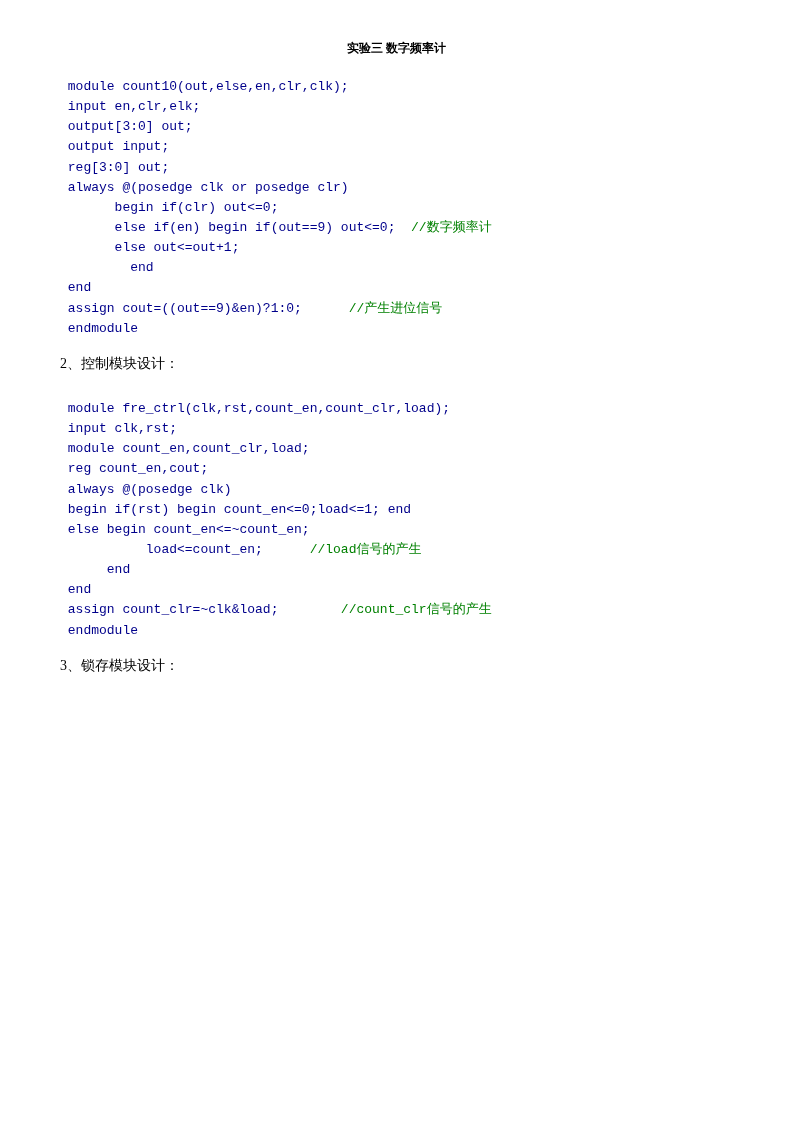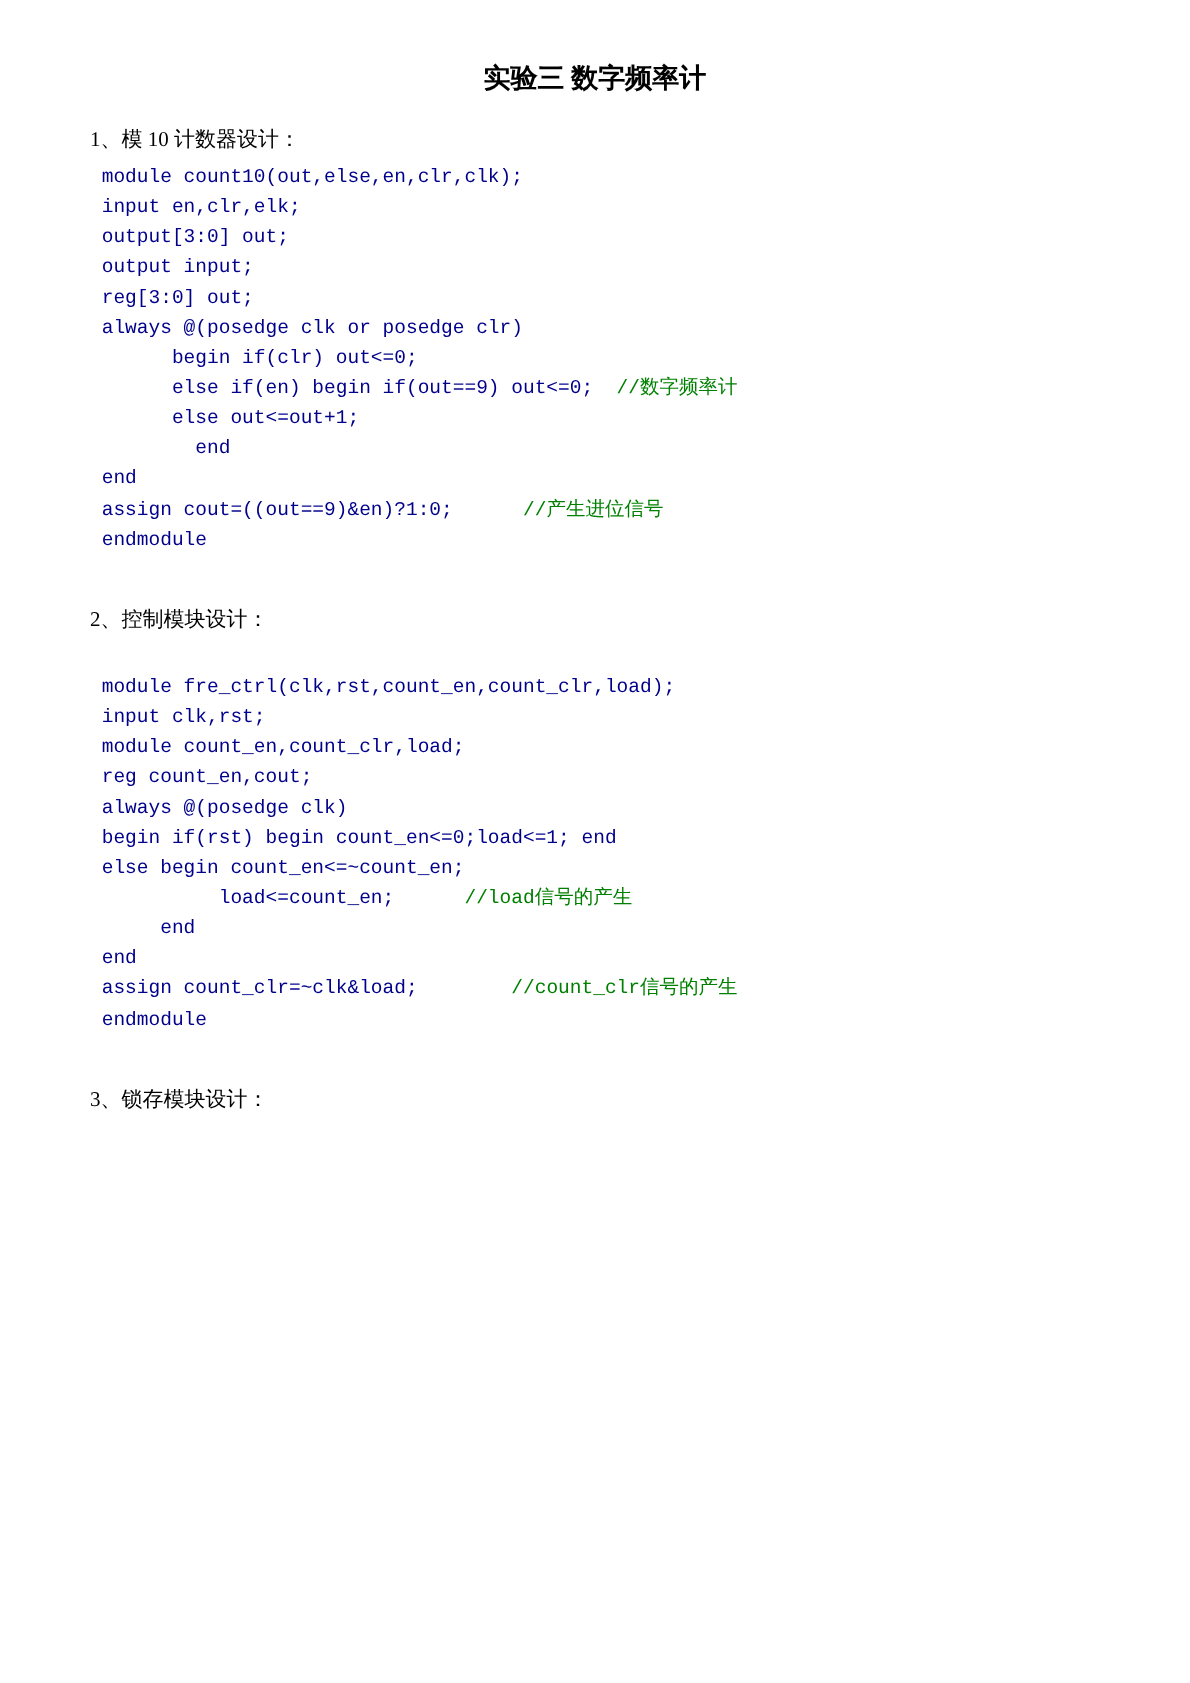--- a/index.html
+++ b/index.html
@@ -11,21 +11,21 @@
       background: #fff;
       font-family: "SimSun", "宋体", serif;
       font-size: 14px;
       color: #000;
       width: 793px;
       min-height: 1122px;
       padding: 40px 60px;
     }
     .page-title {
       text-align: center;
-      font-size: 18px;
+      font-size: 12px;
       font-weight: bold;
       margin-bottom: 20px;
       color: #000;
     }
     .section-label {
       font-size: 14px;
       color: #000;
       margin-bottom: 6px;
       margin-top: 10px;
     }
@@ -34,30 +34,29 @@
       font-size: 13px;
       color: #00008B;
       line-height: 1.55;
       margin-bottom: 10px;
       white-space: pre;
     }
     .comment {
       color: #008000;
     }
     .section-gap {
-      margin-top: 34px;
+      margin-top: 16px;
     }
   </style>
 </head>
 <body>
 
 <h1 class="page-title">实验三  数字频率计</h1>
 
 <div>
-  <div class="section-label">1、模 10 计数器设计：</div>
   <div class="code-block"><span> module count10(out,else,en,clr,clk);</span>
 <span> input en,clr,elk;</span>
 <span> output[3:0] out;</span>
 <span> output input;</span>
 <span> reg[3:0] out;</span>
 <span> always @(posedge clk or posedge clr)</span>
 <span>       begin if(clr) out&lt;=0;</span>
 <span>       else if(en) begin if(out==9) out&lt;=0;  <span class="comment">//数字频率计</span></span>
 <span>       else out&lt;=out+1;</span>
 <span>         end</span>

